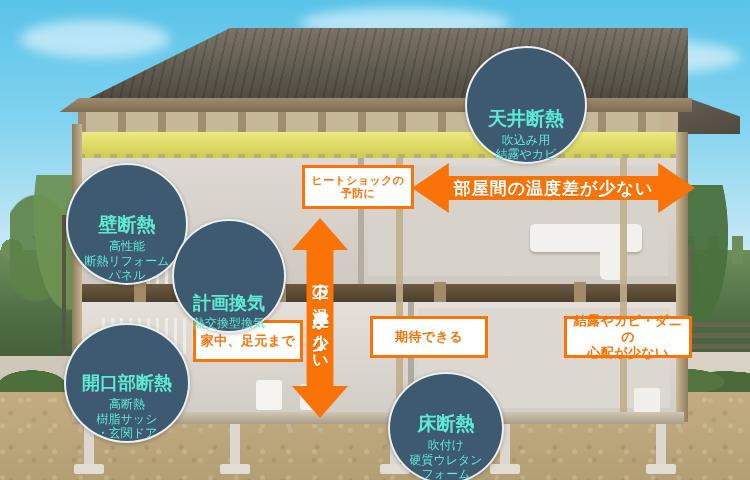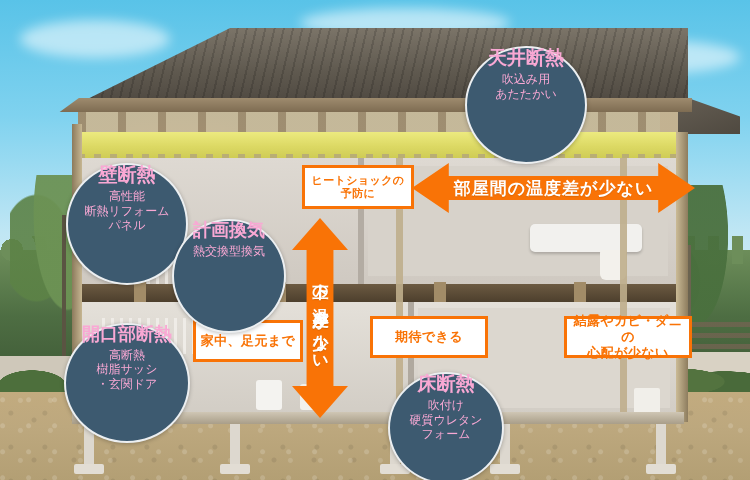--- a/index.html
+++ b/index.html
@@ -184,22 +184,22 @@
   .arrow-v span{
     color:#fff;font-weight:bold;font-size:16px;letter-spacing:2px;
     writing-mode:vertical-rl;text-orientation:upright;
     text-shadow:0 1px 1px rgba(0,0,0,.12);
   }
 
   
   .badge{
     position:absolute;border-radius:50%;
     background:#3d5a70;border:2px solid rgba(255,255,255,.9);
-    color:#f9a8d4;text-align:center;
-    display:flex;flex-direction:column;align-items:center;justify-content:flex-start;
+    color:#5eead4;text-align:center;
+    display:flex;flex-direction:column;align-items:center;justify-content:flex-end;
     box-shadow:0 1px 4px rgba(0,0,0,.25);
   }
   .badge .t{font-weight:bold;line-height:1.1;}
   .badge .s{line-height:1.22;margin-top:3px;}
 
   #badge-wall{left:66px;top:163px;width:118px;height:118px;}
   #badge-wall .t{font-size:19px;}
   #badge-wall .s{font-size:12px;}
 
   #badge-vent{left:172px;top:219px;width:110px;height:110px;}
@@ -322,21 +322,21 @@
     <div>
       <div>結露やカビ・ダニの</div>
       <div>心配が少ない</div>
     </div>
   </div>
 
   <div class="badge" id="badge-ceiling">
     <div class="t">天井断熱</div>
     <div class="s">
       <div>吹込み用</div>
-      <div>あたたかい</div>
+      <div>結露やカビ</div>
     </div>
   </div>
 
   <div class="badge" id="badge-wall">
     <div class="t">壁断熱</div>
     <div class="s">
       <div>高性能</div>
       <div>断熱リフォーム</div>
       <div>パネル</div>
     </div>

